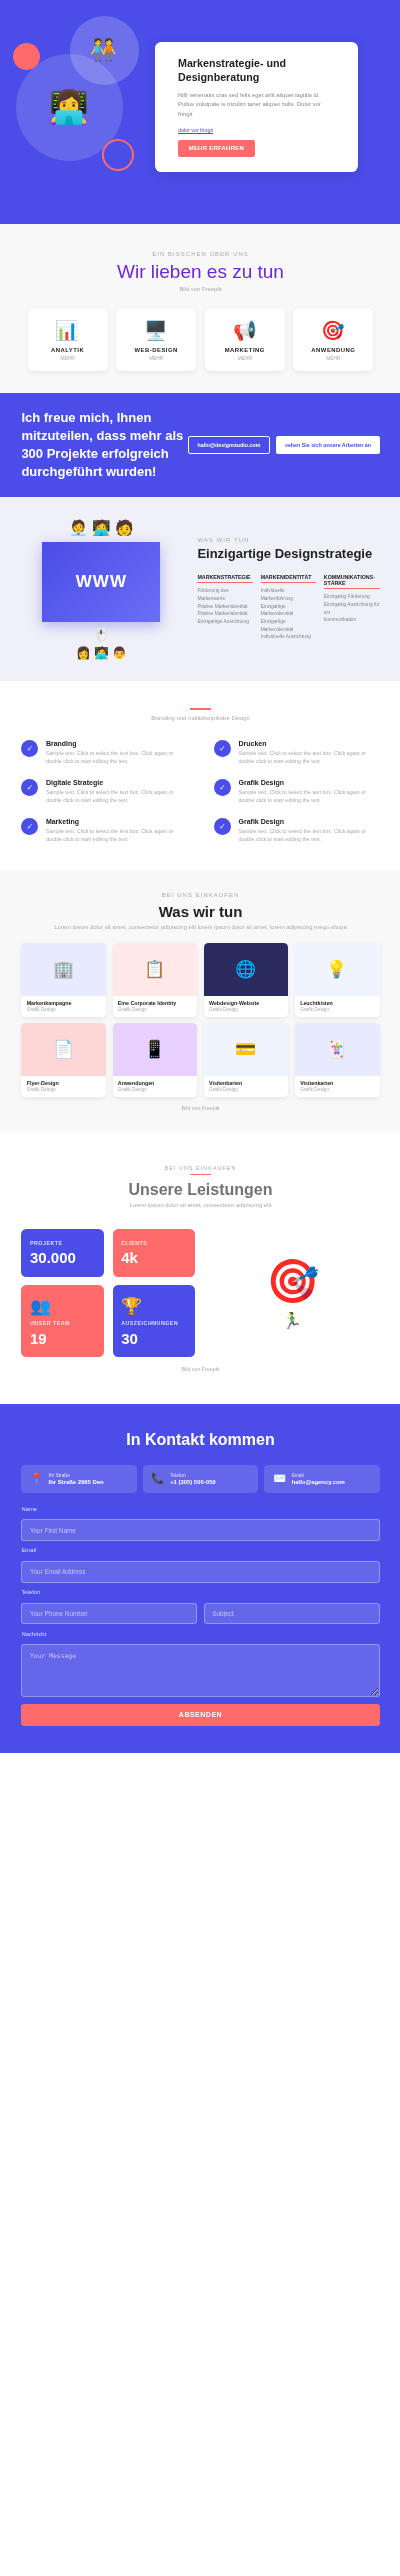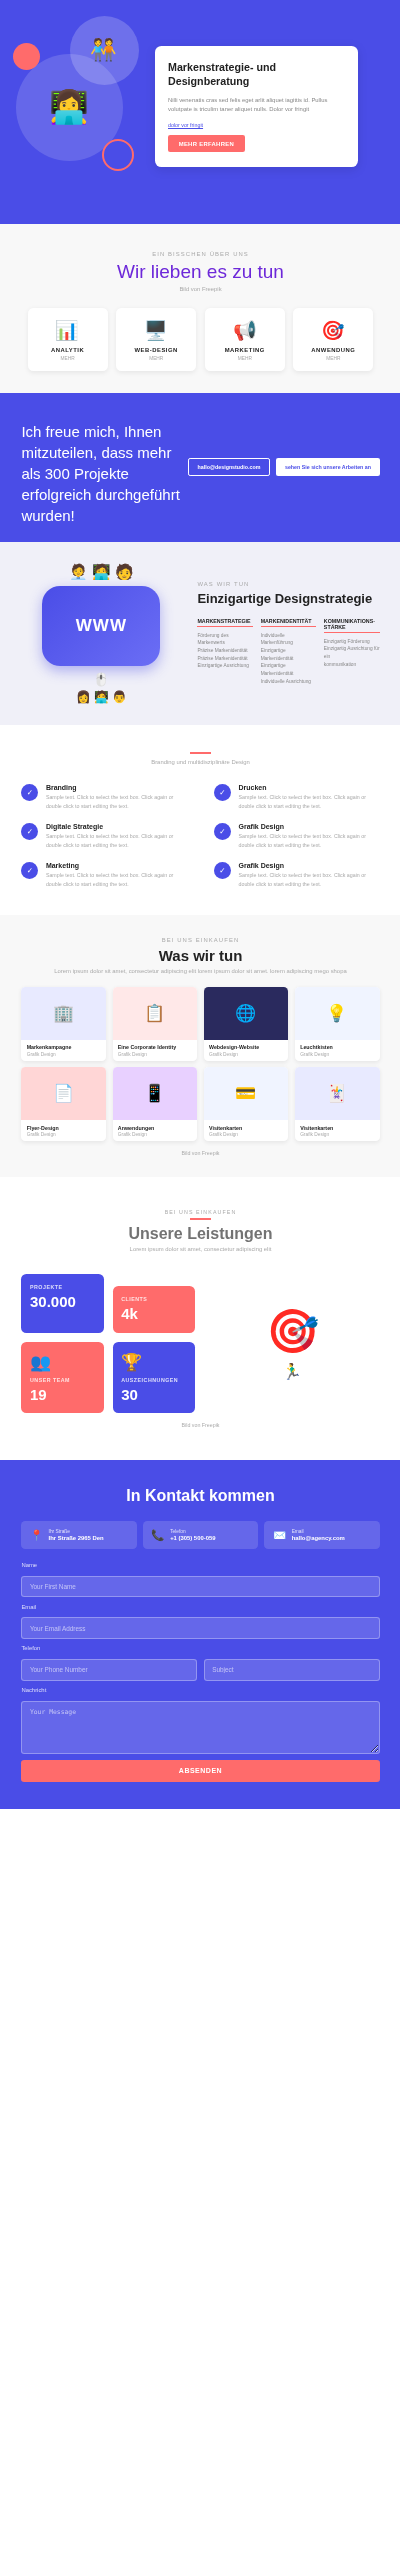--- a/index.html
+++ b/index.html
@@ -68,21 +68,21 @@
       left: 91px;
     }
     .hero-illus {
       font-size: 32px;
       line-height: 1;
     }
     .hero-content {
       margin-left: 139px;
       background: white;
       border-radius: 6.4px;
-      padding: 15px 13px;
+      padding: 15px 23px;
       max-width: 203px;
       box-shadow: 0 2.1px 10.7px rgba(0,0,0,0.1);
     }
     .hero-content h1 {
       font-size: 10.7px;
       font-weight: 800;
       color: #222;
       line-height: 1.3;
       margin-bottom: 6.4px;
     }
@@ -169,26 +169,25 @@
 
     
     .banner-section {
       background: #4a4de7;
       padding: 16px 21.4px;
       display: flex;
       align-items: center;
       justify-content: space-between;
     }
     .banner-text {
-      font-size: 15px;
-      font-weight: 400;
+      font-size: 13px;
+      font-weight: 700;
       color: white;
       max-width: 182px;
       line-height: 1.4;
-      margin-top: 12px;
     }
     .banner-buttons {
       display: flex;
       gap: 6.4px;
     }
     .btn-outline {
       border: 1.1px solid white;
       background: transparent;
       color: white;
       padding: 5.3px 8.6px;
@@ -220,21 +219,21 @@
     }
     .www-illustration {
       font-size: 43px;
       width: 160px;
       min-width: 160px;
       text-align: center;
       position: relative;
     }
     .www-box {
       background: linear-gradient(135deg, #4a4de7, #6b6ef5);
-      border-radius: 18px;
+      border-radius: 0;
       width: 118px;
       height: 80px;
       display: flex;
       align-items: center;
       justify-content: center;
       font-size: 17px;
       font-weight: 900;
       color: white;
       letter-spacing: 1.1px;
       margin: 0 auto;
@@ -394,21 +393,21 @@
       gap: 8.6px;
       flex: 1;
     }
     .stat-box {
       background: #4a4de7;
       border-radius: 5.3px;
       padding: 10.7px 8.6px;
       color: white;
       text-align: left;
     }
-    .stat-box.coral { background: #ff6b6b; margin-top: 12px; }
+    .stat-box.coral { background: #ff6b6b; }
     .stat-label {
       font-size: 5.3px;
       font-weight: 600;
       color: rgba(255,255,255,0.8);
       text-transform: uppercase;
       letter-spacing: 0.5px;
       margin-bottom: 3.2px;
     }
     .stat-number {
       font-size: 15px;

